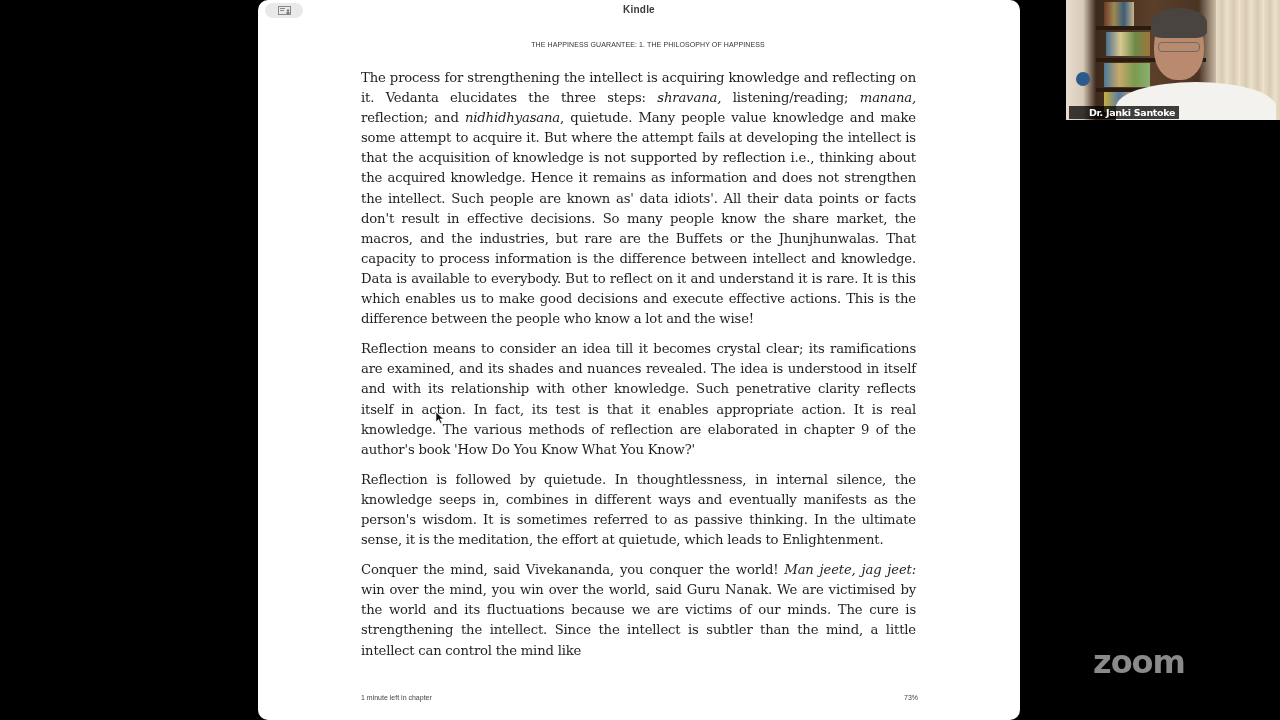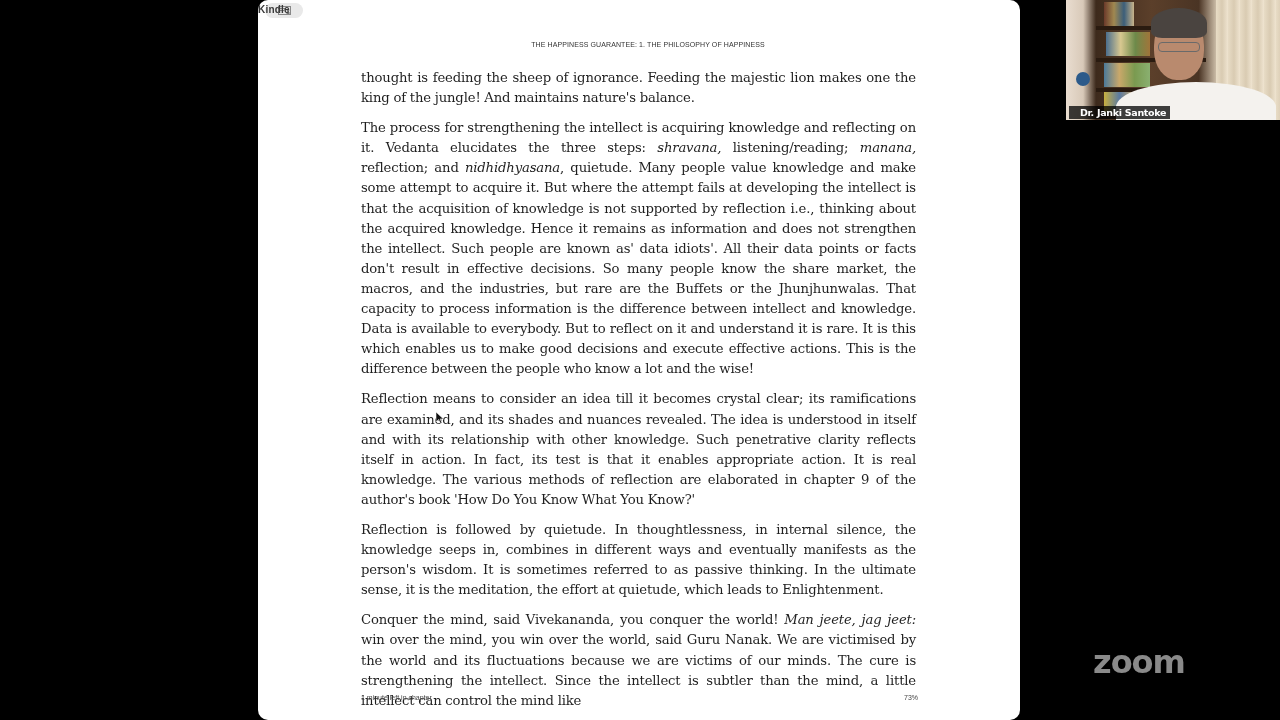--- a/index.html
+++ b/index.html
@@ -13,21 +13,21 @@
   .titlebar {
     position: absolute; left: 0; top: 0; width: 100%; height: 22px;
   }
   .sidebar-toggle {
     position: absolute; left: 7px; top: 3px; width: 38px; height: 15px;
     background: #e9e9e9; border-radius: 8px; display: flex; align-items: center; justify-content: center;
     cursor: pointer;
   }
   .sidebar-toggle svg { width: 13px; height: 9px; }
   .window-title {
-    position: absolute; left: 0; right: 0; top: 4px; 
+    position: absolute; left: 0; right: 0; top: 4px; text-align: center;
     font-size: 10px; font-weight: bold; color: #3a3a3a; letter-spacing: 0.2px;
     padding-left: 0;
   }
   .running-header {
     position: absolute; left: 0; right: 0; top: 41px; text-align: center;
     font-size: 7px; color: #333; letter-spacing: 0.1px;
     padding-left: 18px;
   }
   .page {
     position: absolute; left: 103px; top: 68px; width: 555px;
@@ -70,21 +70,21 @@
   .glasses {
     position: absolute; left: 92px; top: 42px; width: 42px; height: 10px;
     border: 1.5px solid #6a6a6a; border-radius: 4px;
   }
   .person-body {
     position: absolute; left: 50px; top: 82px; width: 160px; height: 50px;
     border-radius: 50% 50% 0 0; background: #f4f2ee;
   }
   .name-label {
     position: absolute; left: 3px; top: 106px; background: rgba(0,0,0,0.75);
-    color: #fff; font-size: 9.5px; font-weight: bold; padding: 1px 4px 1px 11px;
+    color: #fff; font-size: 9.5px; font-weight: bold; padding: 1px 4px 1px 20px;
     font-family: "DejaVu Sans", sans-serif; letter-spacing: -0.3px;
   }
 
   .zoom-logo {
     position: absolute; left: 1093px; top: 646px; font-family: "DejaVu Sans", sans-serif;
     font-size: 32px; font-weight: bold; color: #8a8a8a; letter-spacing: -1px; line-height: 1;
   }
 </style>
 </head>
 <body>
@@ -99,21 +99,20 @@
         <circle cx="10" cy="4.5" r="1.2" fill="#777"></circle>
         <rect x="8.5" y="6" width="3" height="2" fill="#777"></rect>
       </svg>
     </div>
     <div class="window-title">Kindle</div>
   </div>
 
   <div class="running-header">THE HAPPINESS GUARANTEE: 1. THE PHILOSOPHY OF HAPPINESS</div>
 
   <div class="page">
-    <p>thought is feeding the sheep of ignorance. Feeding the majestic lion makes one the king of the jungle! And maintains nature's balance.</p>
     <p><span>The process for strengthening the intellect is acquiring knowledge and reflecting on it. Vedanta elucidates the three steps: </span><em>shravana,</em><span> listening/reading; </span><em>manana,</em><span> reflection; and </span><em>nidhidhyasana</em><span>, quietude. Many people value knowledge and make some attempt to acquire it. But where the attempt fails at developing the intellect is that the acquisition of knowledge is not supported by reflection i.e., thinking about the acquired knowledge. Hence it remains as information and does not strengthen the intellect. Such people are known as' data idiots'. All their data points or facts don't result in effective decisions. So many people know the share market, the macros, and the industries, but rare are the Buffets or the Jhunjhunwalas. That capacity to process information is the difference between intellect and knowledge. Data is available to everybody. But to reflect on it and understand it is rare. It is this which enables us to make good decisions and execute effective actions. This is the difference between the people who know a lot and the wise!</span></p>
     <p>Reflection means to consider an idea till it becomes crystal clear; its ramifications are examined, and its shades and nuances revealed. The idea is understood in itself and with its relationship with other knowledge. Such penetrative clarity reflects itself in action. In fact, its test is that it enables appropriate action. It is real knowledge. The various methods of reflection are elaborated in chapter 9 of the author's book 'How Do You Know What You Know?'</p>
     <p>Reflection is followed by quietude. In thoughtlessness, in internal silence, the knowledge seeps in, combines in different ways and eventually manifests as the person's wisdom. It is sometimes referred to as passive thinking. In the ultimate sense, it is the meditation, the effort at quietude, which leads to Enlightenment.</p>
     <p><span>Conquer the mind, said Vivekananda, you conquer the world! </span><em>Man jeete, jag jeet:</em><span> win over the mind, you win over the world, said Guru Nanak. We are victimised by the world and its fluctuations because we are victims of our minds. The cure is strengthening the intellect. Since the intellect is subtler than the mind, a little intellect can control the mind like</span></p>
   </div>
 
   <svg class="cursor" viewBox="0 0 10 12">
     <path d="M1 0 L1 10 L3.5 7.5 L5.5 11.5 L7 10.8 L5 7 L8.5 7 Z" fill="#111" stroke="#fff" stroke-width="0.6"></path>
   </svg>
 

